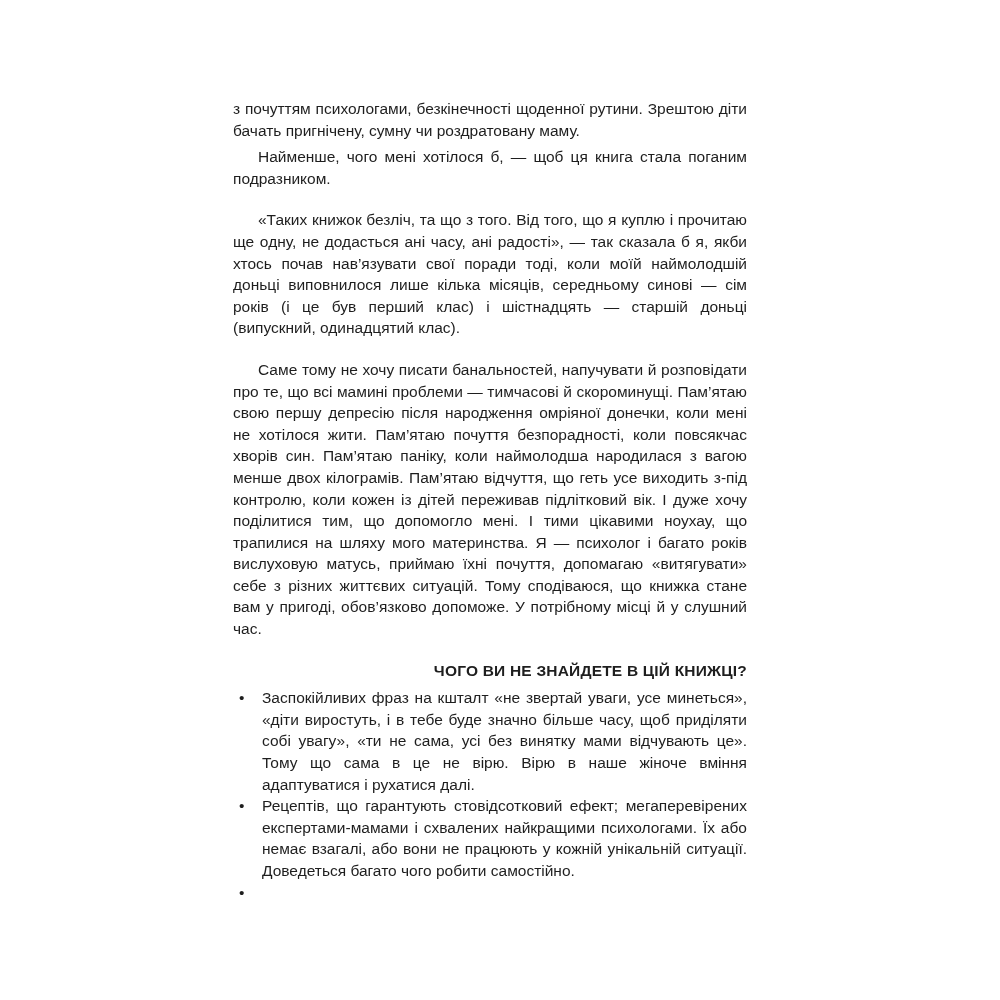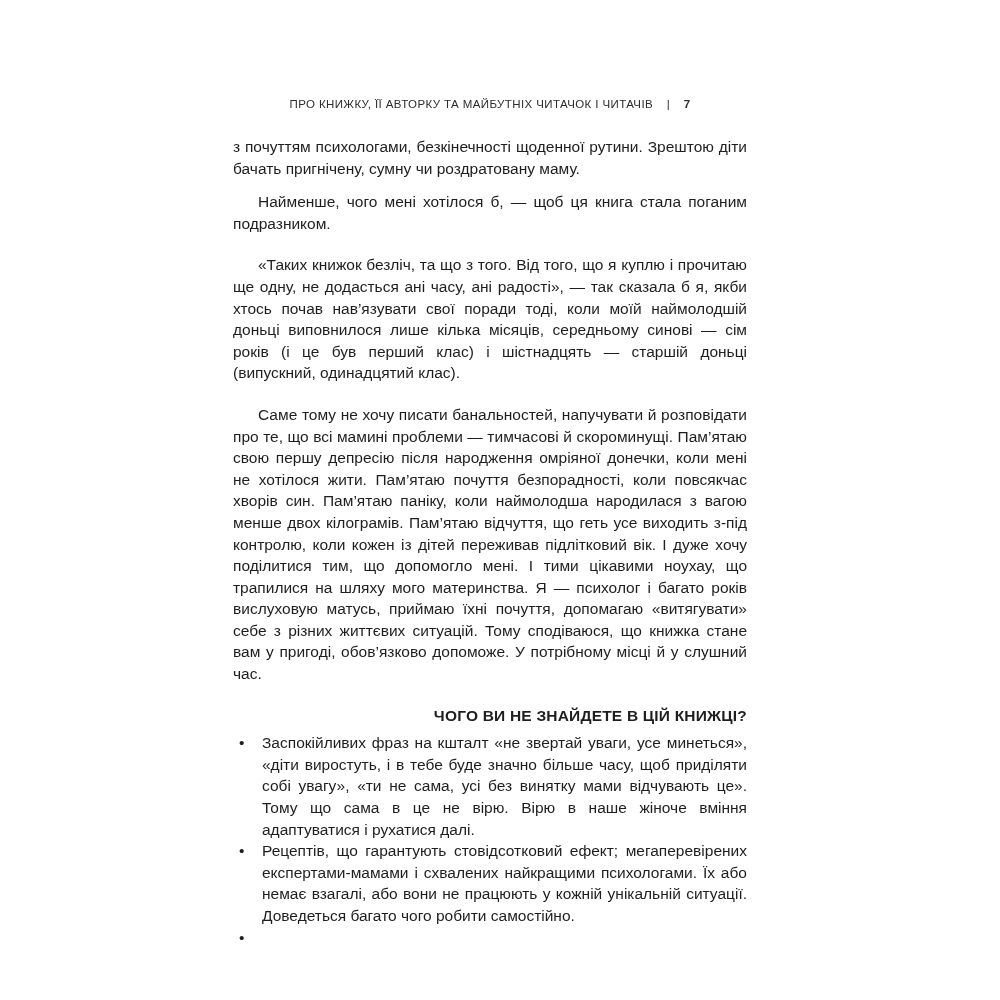--- a/index.html
+++ b/index.html
@@ -45,21 +45,21 @@
     -webkit-hyphens: auto;
   }
   .para {
     margin: 0;
   }
   .para.indent {
     text-indent: 25px;
     margin-top: 20px;
   }
   .para.gap-before {
-    margin-top: 12px;
+    margin-top: 5px;
   }
   .section-heading {
     font-size: 15.5px;
     font-weight: bold;
     letter-spacing: 0.2px;
     margin: 20px 0 6px 0;
     text-align: right;
   }
   .bullet-list {
     list-style: none;
@@ -75,25 +75,20 @@
     position: absolute;
     left: 6px;
     top: 0;
   }
 </style>
 </head>
 <body>
 
 <div class="book-page">
 
-  <div class="running-header">
-    <span>ПРО КНИЖКУ, ЇЇ АВТОРКУ ТА МАЙБУТНІХ ЧИТАЧОК І ЧИТАЧІВ</span>
-    <span class="hdr-sep">|</span>
-    <span class="hdr-num">7</span>
-  </div>
 
   <div class="body-text">
 
     <p class="para">з почуттям психологами, безкінечності щоденної рутини. Зрештою діти бачать пригнічену, сумну чи роздратовану маму.</p>
 
     <p class="para indent gap-before">Найменше, чого мені хотілося б, — щоб ця книга стала поганим подразником.</p>
 
     <p class="para indent">«Таких книжок безліч, та що з того. Від того, що я куплю і прочитаю ще одну, не додасться ані часу, ані радості», — так сказала б я, якби хтось почав нав’язувати свої поради тоді, коли моїй наймолодшій доньці виповнилося лише кілька місяців, середньому синові — сім років (і це був перший клас) і шістнадцять — старшій доньці (випускний, одинадцятий клас).</p>
 
     <p class="para indent">Саме тому не хочу писати банальностей, напучувати й розповідати про те, що всі мамині проблеми — тимчасові й скороминущі. Пам’ятаю свою першу депресію після народження омріяної донечки, коли мені не хотілося жити. Пам’ятаю почуття безпорадності, коли повсякчас хворів син. Пам’ятаю паніку, коли наймолодша народилася з вагою менше двох кілограмів. Пам’ятаю відчуття, що геть усе виходить з-під контролю, коли кожен із дітей переживав підлітковий вік. І дуже хочу поділитися тим, що допомогло мені. І тими цікавими ноухау, що трапилися на шляху мого материнства. Я — психолог і багато років вислуховую матусь, приймаю їхні почуття, допомагаю «витягувати» себе з різних життєвих ситуацій. Тому сподіваюся, що книжка стане вам у пригоді, обов’язково допоможе. У потрібному місці й у слушний час.</p>

